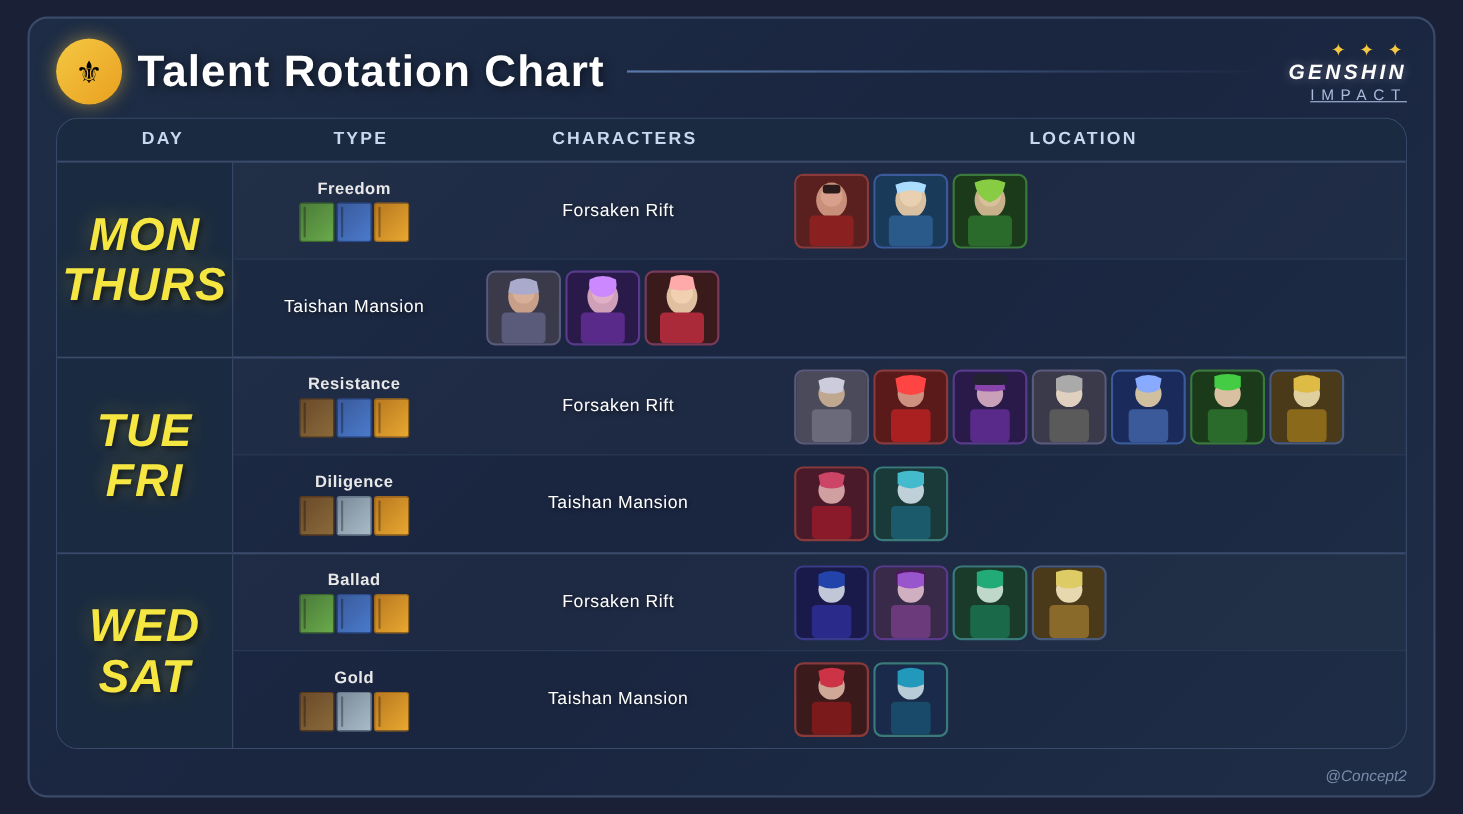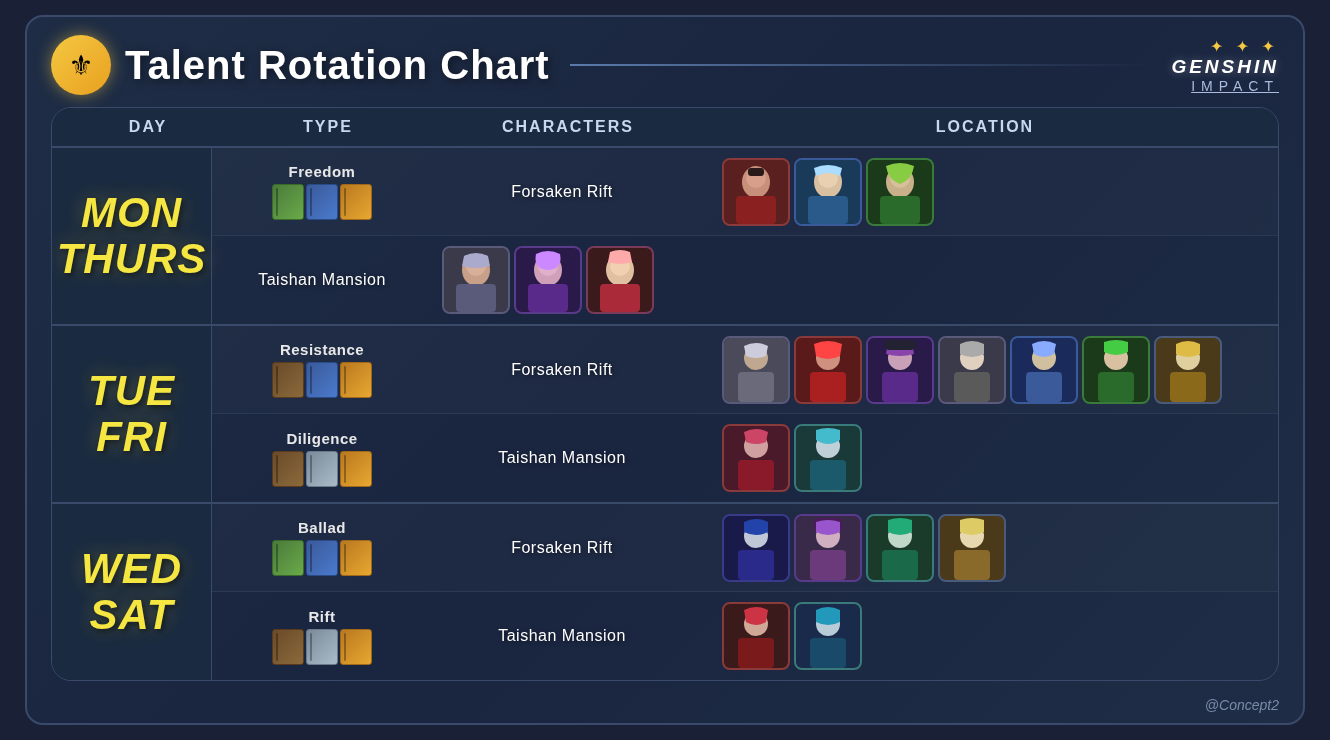--- a/index.html
+++ b/index.html
@@ -555,21 +555,21 @@
                   <circle cx="32" cy="20" r="12" fill="#e8d8b0"></circle>
                   <rect x="14" y="34" width="36" height="30" fill="#8a6a2a" rx="4"></rect>
                   <path d="M20 4 Q32 0 44 4 L44 16 Q32 22 20 16Z" fill="#ddcc66"></path>
                 </svg>
             </div>
           </div>
         </div>
 
         <div class="talent-row">
           <div class="type-cell">
-            <span class="type-name">Rift</span>
+            <span class="type-name">Gold</span>
             <div class="book-container">
               <div class="book book-brown"></div>
               <div class="book book-silver"></div>
               <div class="book book-gold"></div>
             </div>
           </div>
           <div class="location-cell">Taishan Mansion</div>
           <div class="chars-cell">
             <div class="char-avatar char-red">
               <svg width="64" height="64" viewBox="0 0 64 64">

